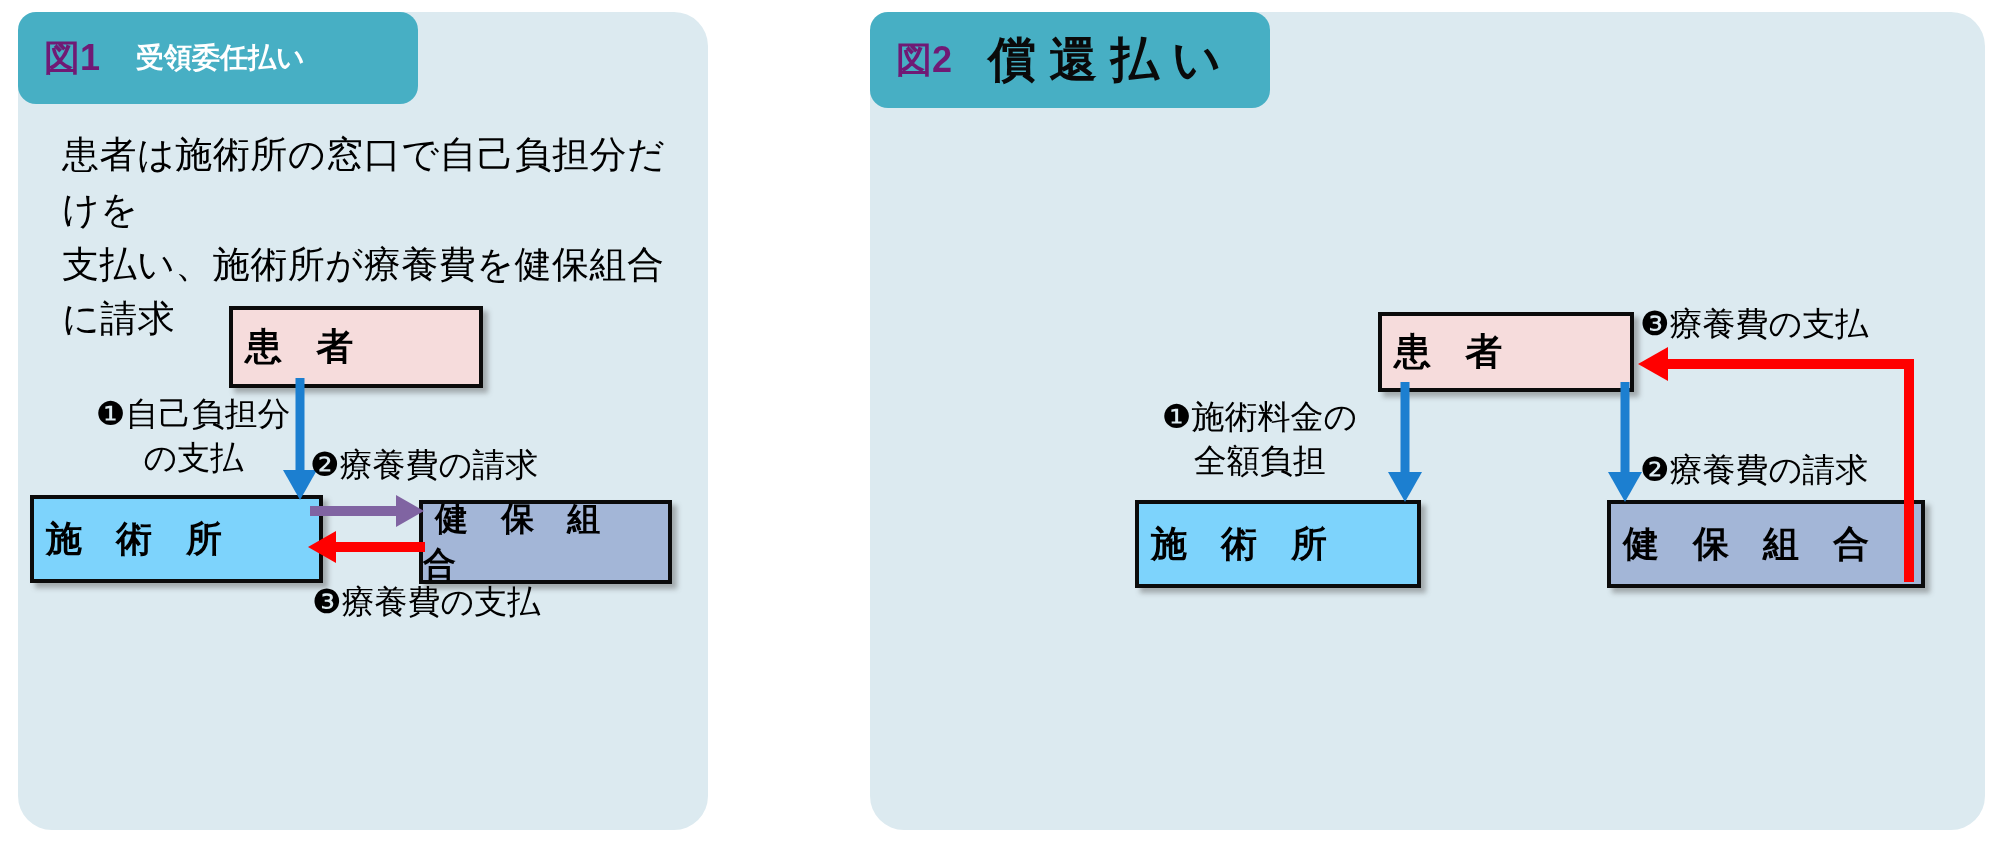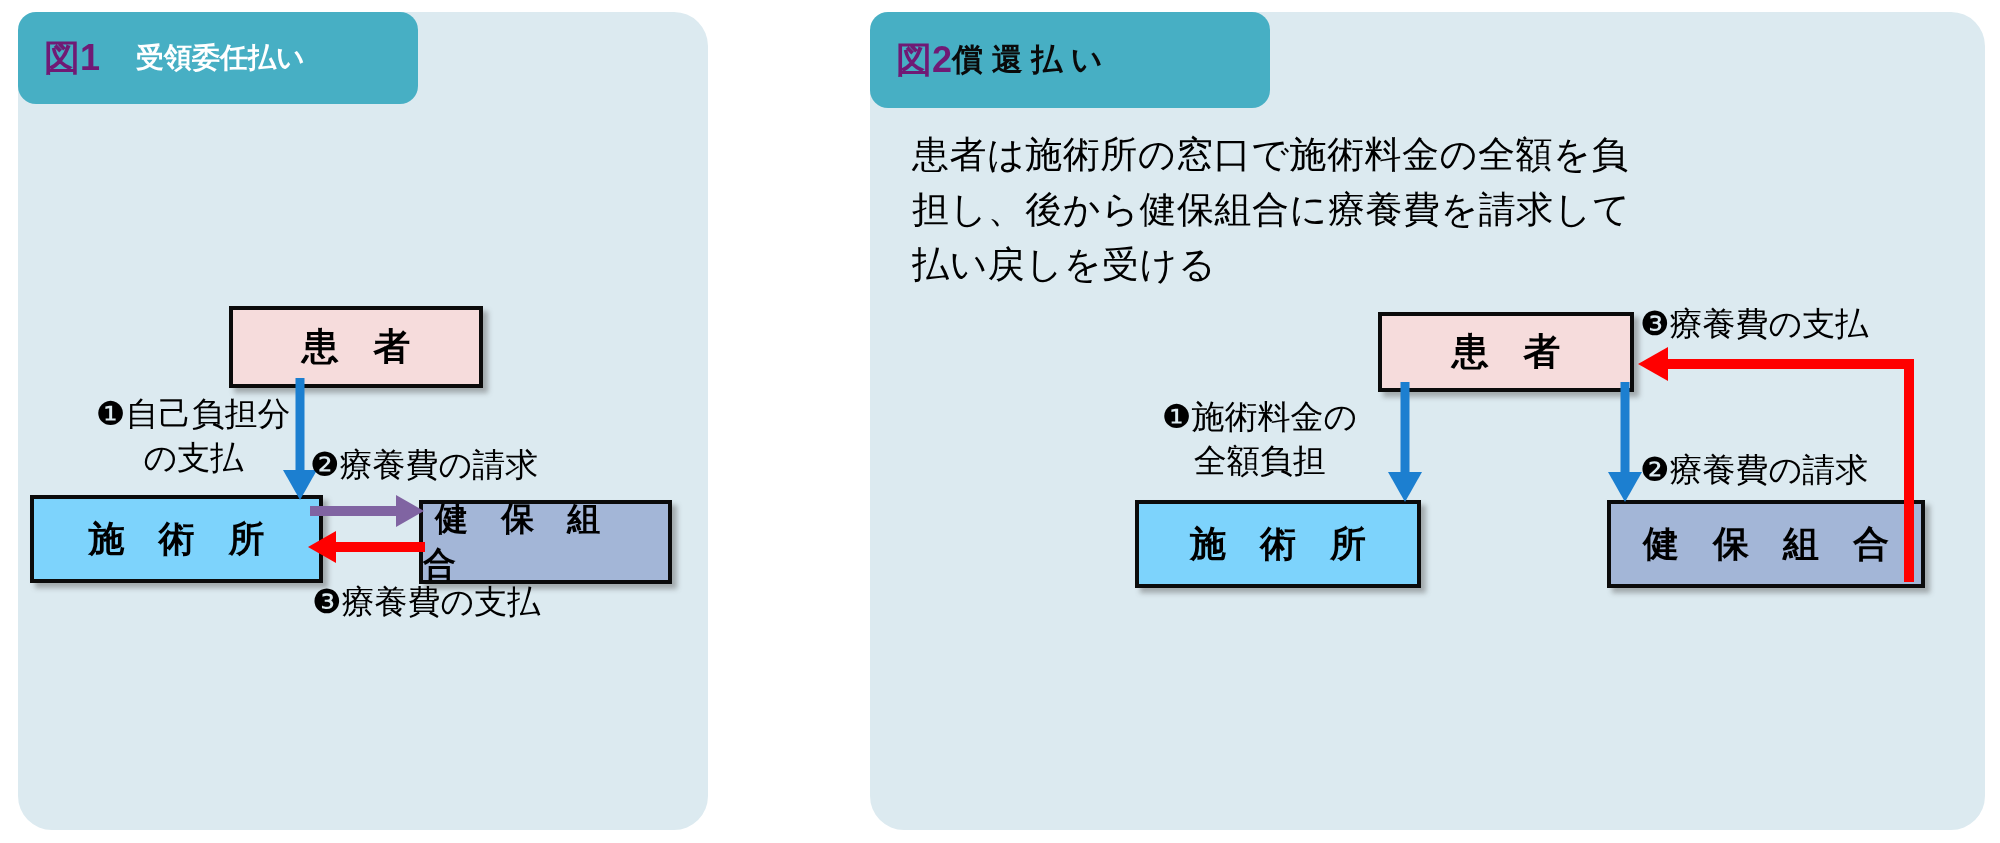--- a/index.html
+++ b/index.html
@@ -8,21 +8,21 @@
 
   .panel{position:absolute;background:#dceaf0;border-radius:34px;}
   .panel-header{position:absolute;background:#47afc4;border-radius:18px;display:flex;align-items:center;}
   .hdr-num{color:#701a75;font-weight:bold;letter-spacing:0px;}
   .hdr-title{font-weight:bold;}
   .hdr-title.white{color:#ffffff;}
   .hdr-title.black{color:#0a0a0a;}
 
   .desc{position:absolute;color:#000;font-weight:500;line-height:1.48;letter-spacing:0.5px;white-space:pre-line;}
 
-  .node{position:absolute;border:4px solid #0b0b0b;display:flex;align-items:center;justify-content:center;
+  .node{position:absolute;border:4px solid #0b0b0b;display:flex;align-items:center;justify-content:flex-start;
         font-weight:bold;color:#000;box-shadow:5px 5px 5px rgba(90,90,90,0.45);}
   .node span{letter-spacing:12px;text-indent:12px;}
   .n-patient{background:#f6dcdc;}
   .n-clinic{background:#7dd3fc;}
   .n-insurer{background:#a3b6d7;}
 
   .alabel{position:absolute;color:#000;line-height:1.34;white-space:pre-line;font-weight:400;}
 
   .arrow{position:absolute;}
   svg{display:block;overflow:visible;}
@@ -33,20 +33,22 @@
 <div class="stage">
 
   <div class="panel" style="left:18px;top:12px;width:690px;height:818px;">
   </div>
 
   <div class="panel-header" style="left:18px;top:12px;width:400px;height:92px;padding-left:26px;box-sizing:border-box;">
     <span class="hdr-num" style="font-size:36px;">図1</span>
     <span class="hdr-title white" style="font-size:28px;margin-left:36px;">受領委任払い</span>
   </div>
 
+  <div class="desc" style="left:62px;top:128px;width:620px;font-size:37px;">患者は施術所の窓口で自己負担分だけを
+支払い、施術所が療養費を健保組合に請求</div>
 
   <div class="node n-patient" style="left:229px;top:306px;width:246px;height:74px;">
     <span style="font-size:37px;">患 者</span>
   </div>
 
   <div class="node n-clinic" style="left:30px;top:495px;width:285px;height:80px;">
     <span style="font-size:36px;">施 術 所</span>
   </div>
 
   <div class="node n-insurer" style="left:419px;top:500px;width:245px;height:76px;">
@@ -79,26 +81,23 @@
 
   <div class="alabel" style="left:310px;top:443px;font-size:33px;">❷療養費の請求</div>
 
   <div class="alabel" style="left:312px;top:580px;font-size:33px;">❸療養費の支払</div>
 
   <div class="panel" style="left:870px;top:12px;width:1115px;height:818px;">
   </div>
 
   <div class="panel-header" style="left:870px;top:12px;width:400px;height:96px;padding-left:26px;box-sizing:border-box;">
     <span class="hdr-num" style="font-size:36px;">図2</span>
-    <span class="hdr-title black" style="font-size:31px;">償 還 払 い</span>
+    <span class="hdr-title black" style="font-size:48px;margin-left:36px;">償 還 払 い</span>
   </div>
 
-  <div class="desc" style="left:912px;top:128px;width:1050px;font-size:37px;">患者は施術所の窓口で施術料金の全額を負
-担し、後から健保組合に療養費を請求して
-払い戻しを受ける</div>
 
   <div class="node n-patient" style="left:1378px;top:312px;width:248px;height:72px;">
     <span style="font-size:37px;">患 者</span>
   </div>
 
   <div class="node n-clinic" style="left:1135px;top:500px;width:278px;height:80px;">
     <span style="font-size:36px;">施 術 所</span>
   </div>
 
   <div class="node n-insurer" style="left:1607px;top:500px;width:310px;height:80px;">

